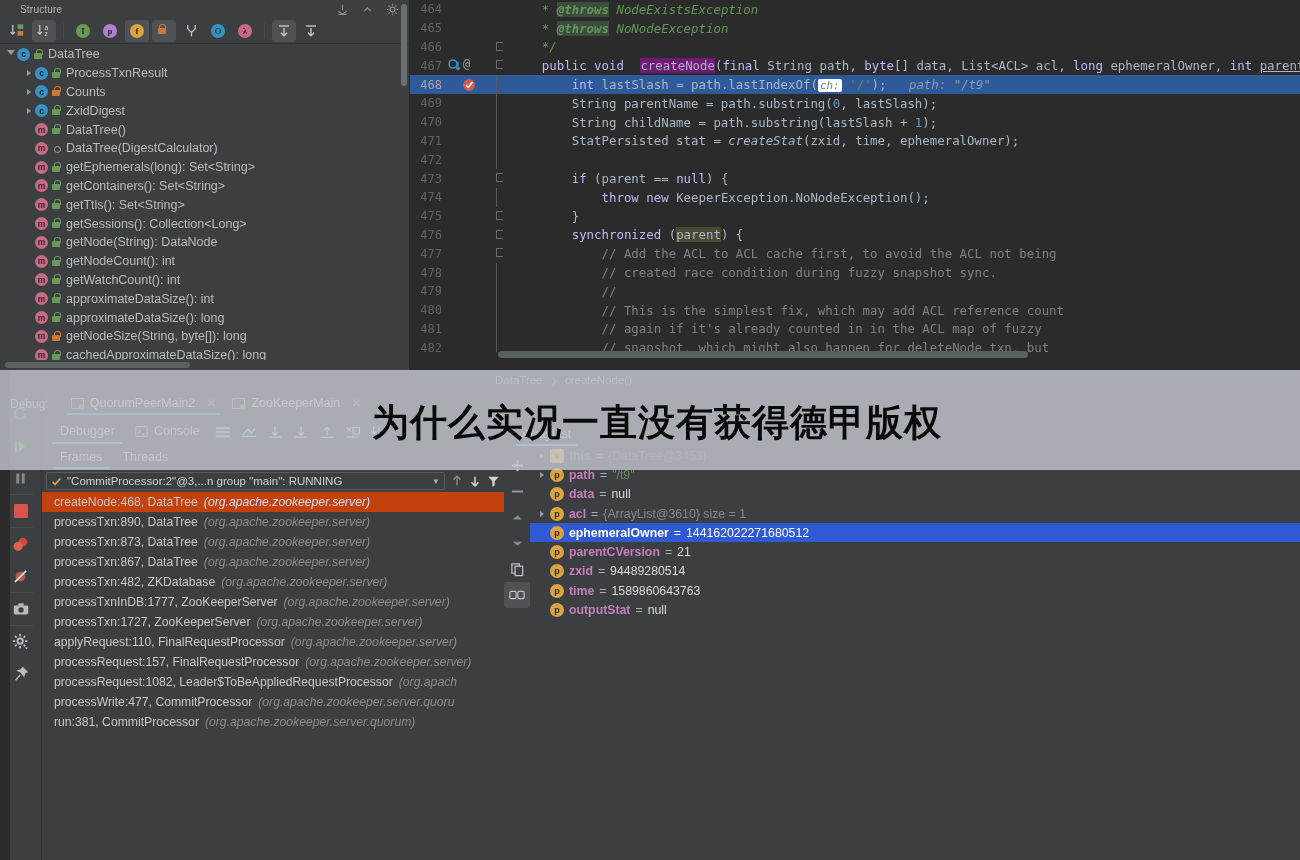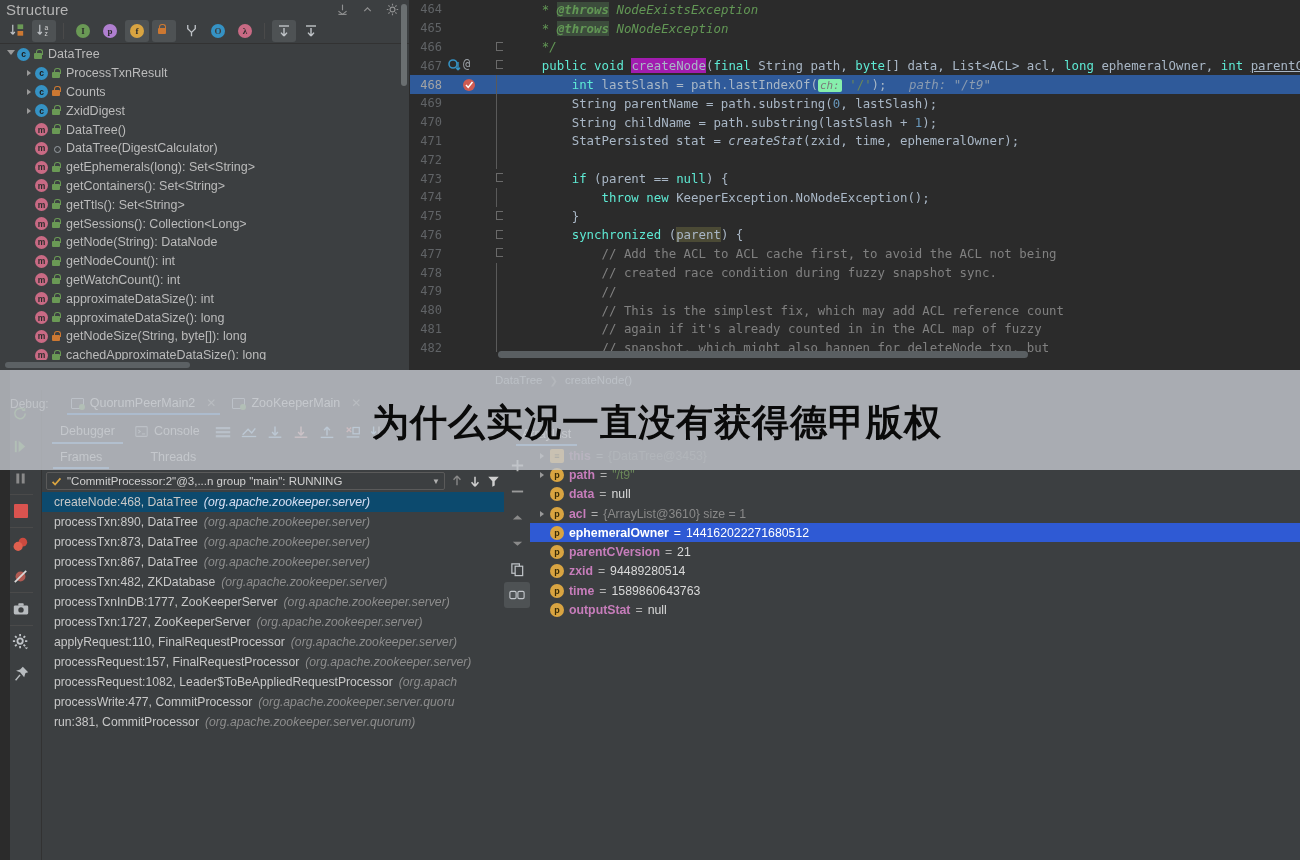--- a/index.html
+++ b/index.html
@@ -5,21 +5,21 @@
   * { box-sizing: border-box; margin:0; padding:0; }
   html,body { width:1300px; height:860px; overflow:hidden; background:#3c3f41;
     font-family:"Liberation Sans", sans-serif; }
   #app { position:relative; width:1300px; height:860px; }
 
   
   #structure-panel { position:absolute; left:0; top:0; width:410px; height:370px;
     background:#3c3f41; border-right:1px solid #2b2b2b; overflow:hidden; }
   #structure-header { height:18px; background:#3c3f41; display:flex; align-items:center;
     padding:0 6px; }
-  #structure-header .title { font-size:15px; color:#b5b5b5; letter-spacing:.2px; }
+  #structure-header .title { font-size:10px; color:#b5b5b5; letter-spacing:.2px;margin-left:14px; }
   #structure-header .hdr-icons { margin-left:auto; display:flex; gap:12px; align-items:center;
     padding-right:4px; }
   .hdr-ic { width:13px; height:13px; opacity:.72; display:block; }
 
   #structure-toolbar { height:26px; background:#3c3f41; display:flex; align-items:center;
     gap:3px; padding:0 5px; border-bottom:1px solid #323232; }
   .tb-btn { width:24px; height:22px; border-radius:3px; display:flex; align-items:center;
     justify-content:center; }
   .tb-btn.on { background:#4e5254; }
   .tb-sep { width:1px; height:16px; background:#4a4a4a; margin:0 4px; }
@@ -69,31 +69,31 @@
   .ln { width:36px; text-align:right; color:#606366; flex:0 0 36px; padding-right:4px;
     font-size:12px; }
   .gut { width:44px; flex:0 0 44px; position:relative; height:100%; }
   .fold { width:18px; flex:0 0 18px; position:relative; height:100%; }
   .fold .fm { position:absolute; left:6px; top:4px; width:7px; height:9px;
     border:1px solid #6a6a6a; border-right:none; }
   .fold .fline{ position:absolute; left:6px; top:0; bottom:0; width:1px; background:#5a5a5a;}
   .code { flex:1 1 auto; color:#a9b7c6; padding-left:4px; }
   .cl.hl { background:#2f5a9a; }
   .cl.hl .ln { color:#a4a4a4; }
-  .kw { color:#5eead4; }
+  .kw { color:#c4b5fd; }
   .str { color:#6a8759; }
   .num { color:#6897bb; }
   .cmt { color:#808080; }
   .jdoc { color:#629755; font-style:italic; }
   .jtag { color:#629755; font-style:italic; font-weight:bold; background:#3c4c3c; }
-  .hint { color:#7a7a7a; background:#86efac; font-style:italic; font-size:11px;
+  .hint { color:#7a7a7a; background:#ffffff; font-style:italic; font-size:11px;
     padding:0 2px; border-radius:2px; }
   .hint2 { color:#8a9bb0; font-style:italic; }
   .mhl { background:#4b4a35; }
-  .ghl { background:#a21caf; color:#a9b7c6; }
+  .ghl { background:#701a75; color:#a9b7c6;margin-left:9px; }
   .under { text-decoration:underline; }
   #editor-hscroll { position:absolute; left:88px; right:60px; bottom:12px; height:7px; }
   #editor-hscroll .thumb { position:absolute; left:0; width:530px; height:7px;
     background:#5a5f62; border-radius:4px; }
   #breadcrumb { position:absolute; left:410px; top:370px; right:0; height:20px;
     background:#3c3f41; display:flex; align-items:center; padding-left:85px;
     font-size:11.5px; color:#9aa0a6; gap:7px; }
   #breadcrumb .sep { color:#6f6f6f; font-size:10px; }
 
   
@@ -119,36 +119,36 @@
 
   #debug-toolbar { position:absolute; left:42px; top:28px; right:0; height:28px;
     display:flex; align-items:center; gap:0; padding-left:8px; }
   .dsub { font-size:12.5px; color:#c0c0c0; padding:4px 10px 6px 10px; position:relative;
     display:flex; align-items:center; gap:6px; }
   .dsub.active::after { content:""; position:absolute; left:2px; right:2px; bottom:0;
     height:2px; background:#6b9ccc; }
   .dtb { width:26px; height:22px; display:flex; align-items:center; justify-content:center; }
 
   #frames-tabs { position:absolute; left:42px; top:56px; width:462px; height:24px;
-    display:flex; align-items:center; padding-left:8px;gap:28px; }
+    display:flex; align-items:center; padding-left:8px; }
   .ftab { font-size:12.5px; color:#c0c0c0; padding:3px 10px 5px 10px; position:relative; }
   .ftab.active::after { content:""; position:absolute; left:3px; right:3px; bottom:0;
     height:2px; background:#6b9ccc; }
 
   #thread-bar { position:absolute; left:42px; top:80px; width:462px; height:22px;
     display:flex; align-items:center; padding:0 4px; gap:6px; }
   #thread-select { flex:1 1 auto; height:18px; border:1px solid #5a5a5a; border-radius:2px;
     background:#3c3f41; display:flex; align-items:center; padding:0 4px; gap:5px;
     font-size:11.5px; color:#d0d0d0; overflow:hidden; white-space:nowrap; }
 
   #frames-list { position:absolute; left:42px; top:102px; width:462px; bottom:0;
     overflow:hidden; }
   .frame { height:20px; display:flex; align-items:center; padding-left:12px;
     font-size:12.2px; color:#c8c8c8; white-space:nowrap; }
-  .frame.sel { background:#0c4a6e; }
+  .frame.sel { background:#c2410c; }
   .frame .pkg { color:#8d8d8d; font-style:italic; margin-left:6px; }
   .frame.sel .pkg { color:#d7e0f5; }
 
   
   #vars-strip { position:absolute; left:504px; top:56px; width:26px; bottom:0;
     background:#3c3f41; display:flex; flex-direction:column; align-items:center;
     padding-top:6px; }
   .vbtn { width:26px; height:26px; display:flex; align-items:center; justify-content:center; }
   #vars-tabbar { position:absolute; left:504px; top:28px; right:0; height:28px;
     display:flex; align-items:flex-end; padding-left:10px; }

